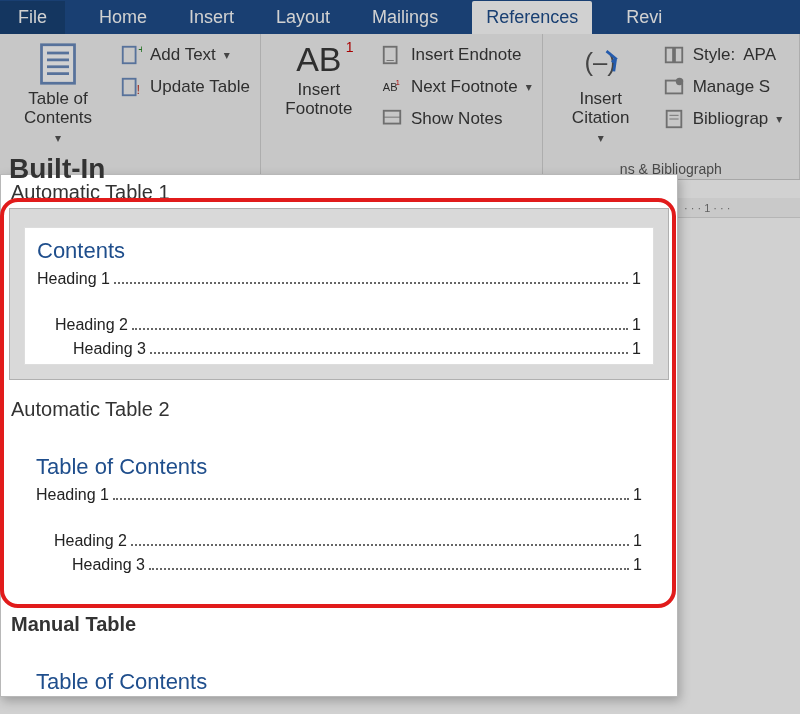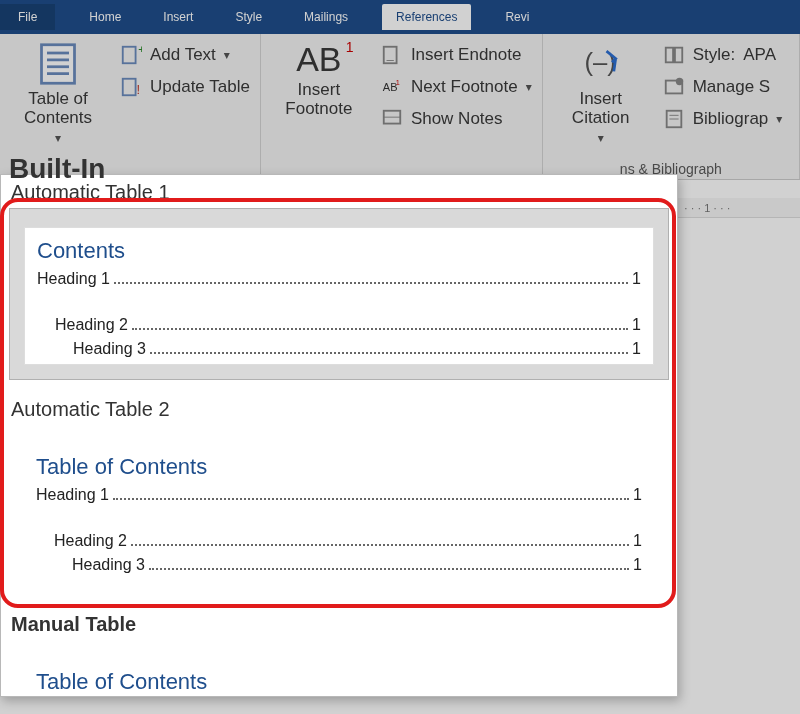--- a/index.html
+++ b/index.html
@@ -4,21 +4,21 @@
 <style>
   * { box-sizing: border-box; margin: 0; padding: 0; font-family: "Segoe UI", Arial, sans-serif; }
   html, body { width: 800px; height: 714px; overflow: hidden; background: #fff; }
 
   
   .dim { position: absolute; inset: 0; background: rgba(0,0,0,0.18); pointer-events: none; z-index: 50; }
 
   
   .tabs {
     display: flex; align-items: center; height: 34px;
-    background: #1f4e8c; color: #fff; font-size: 12px;
+    background: #1f4e8c; color: #fff; font-size: 18px;
     padding-left: 16px; gap: 26px; position: relative;
   }
   .tabs .tab { padding: 6px 8px; cursor: default; }
   .tabs .tab.active {
     background: #fff; color: #1f4e8c;
     border-top-left-radius: 2px; border-top-right-radius: 2px;
     padding: 6px 14px;
   }
   .tabs .file { background: #194376; padding: 6px 18px; margin-left: -16px; }
 
@@ -84,21 +84,21 @@
     font-size: 11px; color: #777; display: flex; align-items: center; gap: 10px; padding-left: 6px;
   }
 </style>
 </head>
 <body>
 
 <div class="tabs">
   <div class="tab file">File</div>
   <div class="tab">Home</div>
   <div class="tab">Insert</div>
-  <div class="tab">Style</div>
+  <div class="tab">Layout</div>
   <div class="tab">Mailings</div>
   <div class="tab active">References</div>
   <div class="tab">Revi</div>
 </div>
 
 <div class="ribbon">
 
   <div class="group" style="flex:none;">
     <div class="rows">
       <div class="big-btn drop-caret">

